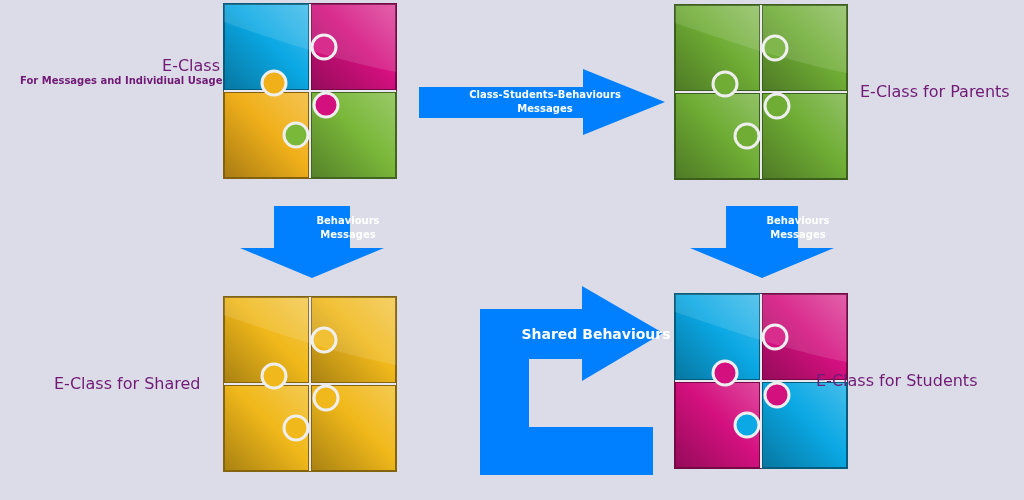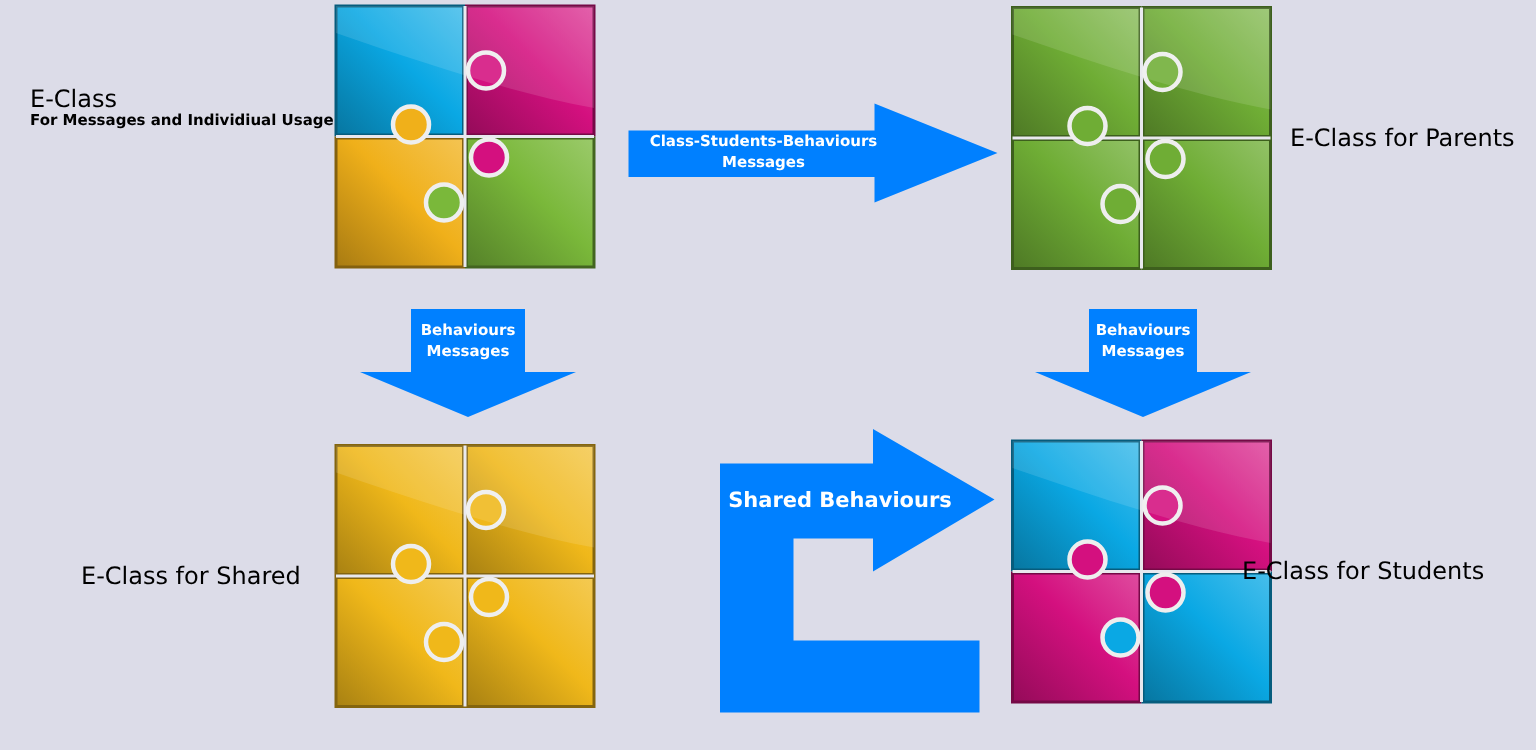--- a/index.html
+++ b/index.html
@@ -3,28 +3,28 @@
 <meta charset="utf-8">
 <style>
   html, body { margin: 0; padding: 0; }
   body {
     width: 1024px; height: 500px; overflow: hidden;
     background: #dcdce8;
     font-family: "DejaVu Sans", "Liberation Sans", sans-serif;
     position: relative;
   }
   .label {
-    position: absolute; color: #000000; text-align: left; white-space: nowrap;
+    position: absolute; color: #701a75; text-align: right; white-space: nowrap;
   }
   .label .l1 { font-size: 16px; line-height: 19px; display: block; }
   .label .l2 { font-size: 16px; line-height: 19px; display: block; }
   .label .l3 { font-size: 10px; line-height: 12px; display: block; font-weight: bold; }
   .arrow-text {
     position: absolute; color: #ffffff; font-size: 10px; font-weight: bold;
-    text-align: center; line-height: 14px; white-space: nowrap;
+    text-align: center; line-height: 14px; white-space: nowrap; padding-left: 36px;
   }
   svg.puzzle { position: absolute; }
   svg.arrow { position: absolute; overflow: visible; }
 </style>
 </head>
 <body>
 
 <div class="label" style="left:20px; top:56px; width:200px;">
   <span class="l1">E-Class</span>
   <span class="l3">For Messages and Individiual Usage</span>
@@ -170,21 +170,21 @@
     <circle cx="74" cy="133" r="12" fill="#0aa8e4" stroke="#eeeeee" stroke-width="3"></circle>
     <path d="M2,2 L174,2 L174,70 C120,60 60,40 2,20 Z" fill="rgba(255,255,255,0.12)"></path>
   </svg>
 
 <div class="label" style="left:860px; top:82px;">
   <span class="l1">E-Class for Parents</span>
 </div>
 <div class="label" style="left:54px; top:374px;">
   <span class="l1">E-Class for Shared</span>
 </div>
-<div class="label" style="left:816px; top:371px;margin-left:12px;">
+<div class="label" style="left:816px; top:371px;">
   <span class="l1">E-Class for Students</span>
 </div>
 
 <svg class="arrow" style="left:0; top:0;" width="1024" height="500">
   <polygon class="arrow-fill" points="419,87 583,87 583,69 665,102 583,135 583,118 419,118" fill="#0080ff"></polygon>
 </svg>
 <div class="arrow-text" style="left:419px; top:88px; width:180px;">
   <div>Class-Students-Behaviours</div>
   <div>Messages</div>
 </div>

